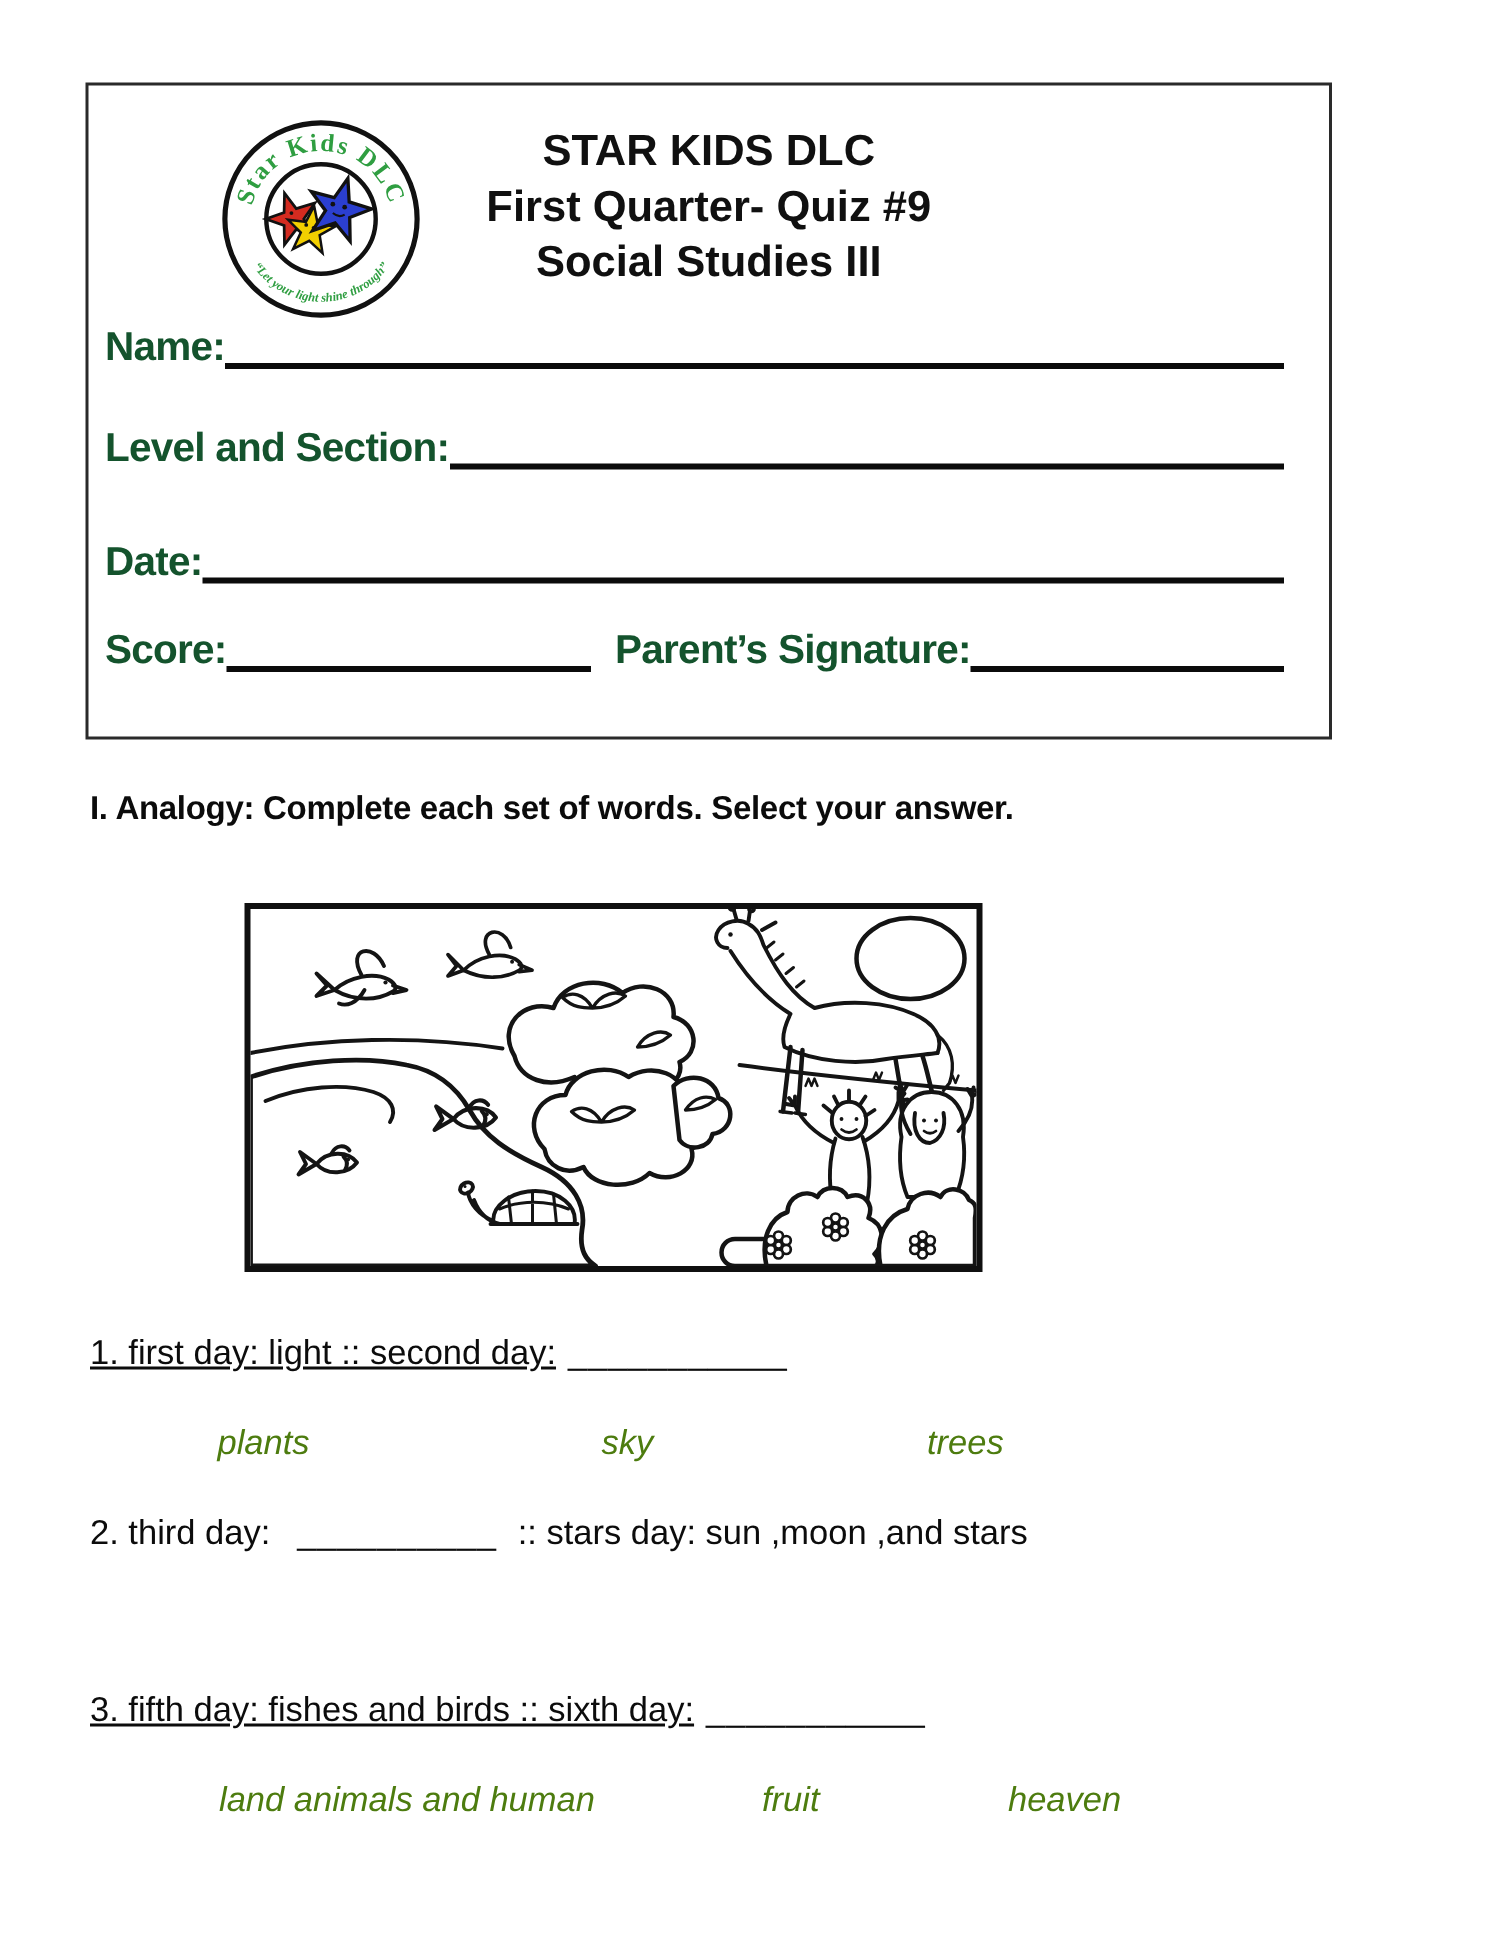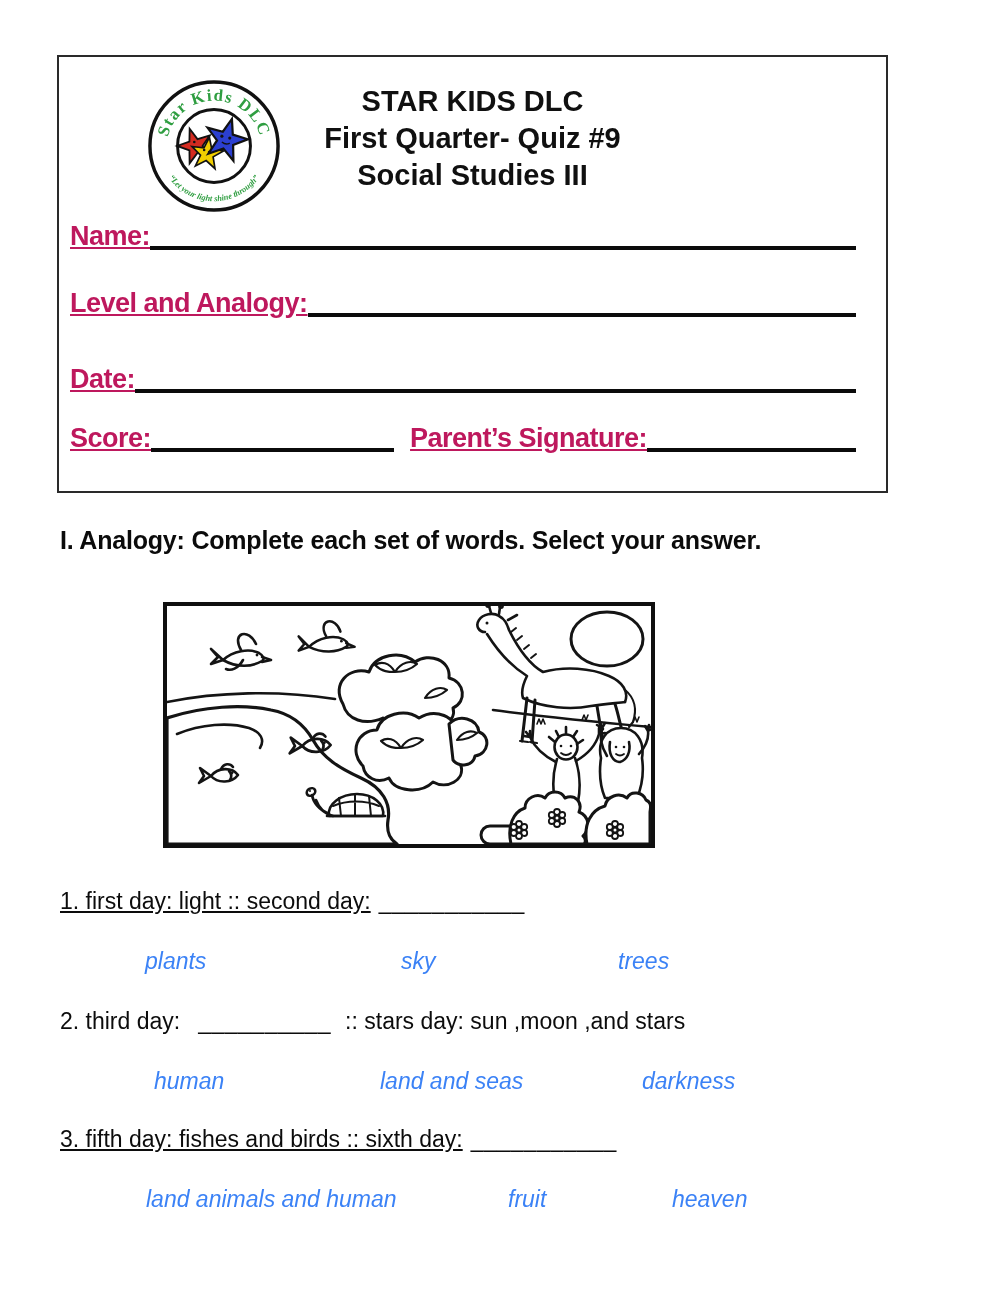--- a/index.html
+++ b/index.html
@@ -13,51 +13,51 @@
   .header-box{
     position:absolute;left:57px;top:55px;width:831px;height:438px;
     border:2px solid #2a2a2a;background:#fff;box-sizing:border-box;
   }
   .logo{position:absolute;left:86px;top:20px;}
   .titles{
     position:absolute;left:0;top:26px;width:100%;text-align:center;
     font-weight:bold;font-size:29px;line-height:37px;letter-spacing:0px;color:#101010;
   }
   .field-row{
-    position:absolute;left:11px;right:30px;height:42px;display:flex;align-items:flex-end;
-    font-weight:bold;font-size:27px;color:#be185d;white-space:nowrap;text-decoration:underline;
+    position:absolute;left:11px;right:30px;height:42px;display:flex;align-items:center;
+    font-weight:bold;font-size:27px;color:#14532d;white-space:nowrap;
   }
   .field-row .flabel{position:relative;bottom:-2px;letter-spacing:-0.5px;}
   .fline{flex:1 1 auto;border-bottom:4px solid #0b0b0b;height:30px;}
   .fline.fixed{flex:0 0 auto;}
   .row-name{top:151px;} .row-level{top:218px;} .row-date{top:294px;} .row-score{top:353px;}
   .gap{flex:0 0 16px;}
 
   
   .section-heading{
-    position:absolute;left:60px;top:526px;font-weight:bold;font-size:25px;color:#0b0b0b;
+    position:absolute;left:60px;top:526px;font-weight:bold;font-size:22px;color:#0b0b0b;
     letter-spacing:-0.2px;
   }
 
   
   .scene{
     position:absolute;left:163px;top:602px;width:492px;height:246px;margin:0;
     border:4px solid #101010;box-sizing:border-box;background:#fff;
   }
   .scene svg{display:block;}
 
   
   .question{
     position:absolute;left:60px;right:30px;font-size:23px;color:#0c0c0c;white-space:nowrap;
   }
   .q1{top:888px;} .q2{top:1008px;} .q3{top:1126px;}
   .question .blank{letter-spacing:0.5px;margin-top:32px;}
   .q2 .blank{margin:0 14px 0 18px;}
   .question .pre{margin-right:8px;text-decoration:underline;}
-  .options{position:absolute;left:0;width:800px;height:32px;font-size:23px;font-style:italic;color:#3b82f6;}
+  .options{position:absolute;left:0;width:800px;height:32px;font-size:23px;font-style:italic;color:#4d7c0f;}
   .o1{top:948px;} .o2{top:1068px;} .o3{top:1186px;}
   .opt{position:absolute;top:0;cursor:pointer;white-space:nowrap;}
 </style>
 </head>
 <body>
 
 <div class="sheet">
 
   <div class="header-box">
 
@@ -93,21 +93,21 @@
       <div>First Quarter- Quiz #9</div>
       <div>Social Studies III</div>
     </div>
 
     <div class="field-row row-name">
       <span class="flabel">Name:</span>
       <span class="fline"></span>
     </div>
 
     <div class="field-row row-level">
-      <span class="flabel">Level and Analogy:</span>
+      <span class="flabel">Level and Section:</span>
       <span class="fline"></span>
     </div>
 
     <div class="field-row row-date">
       <span class="flabel">Date:</span>
       <span class="fline"></span>
     </div>
 
     <div class="field-row row-score">
       <span class="flabel">Score:</span>
@@ -269,25 +269,20 @@
   </div>
   <div class="options o1">
     <span class="opt" style="left:145px">plants</span>
     <span class="opt" style="left:401px">sky</span>
     <span class="opt" style="left:618px">trees</span>
   </div>
 
   <div class="question q2">
     <span>2. third day:</span><span class="blank">__________</span><span>:: stars day: sun ,moon ,and stars</span>
   </div>
-  <div class="options o2">
-    <span class="opt" style="left:154px">human</span>
-    <span class="opt" style="left:380px">land and seas</span>
-    <span class="opt" style="left:642px">darkness</span>
-  </div>
 
   <div class="question q3">
     <span class="pre">3. fifth day: fishes and birds :: sixth day:</span><span class="blank">___________</span>
   </div>
   <div class="options o3">
     <span class="opt" style="left:146px">land animals and human</span>
     <span class="opt" style="left:508px">fruit</span>
     <span class="opt" style="left:672px">heaven</span>
   </div>
 

